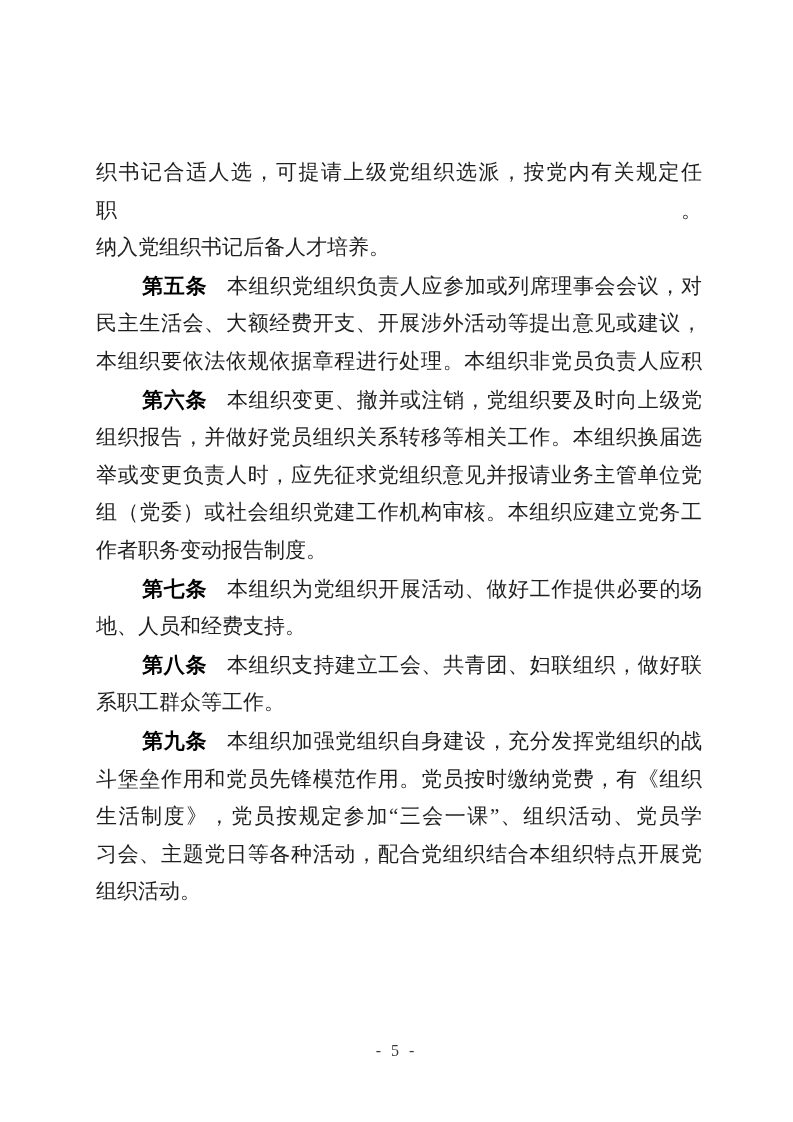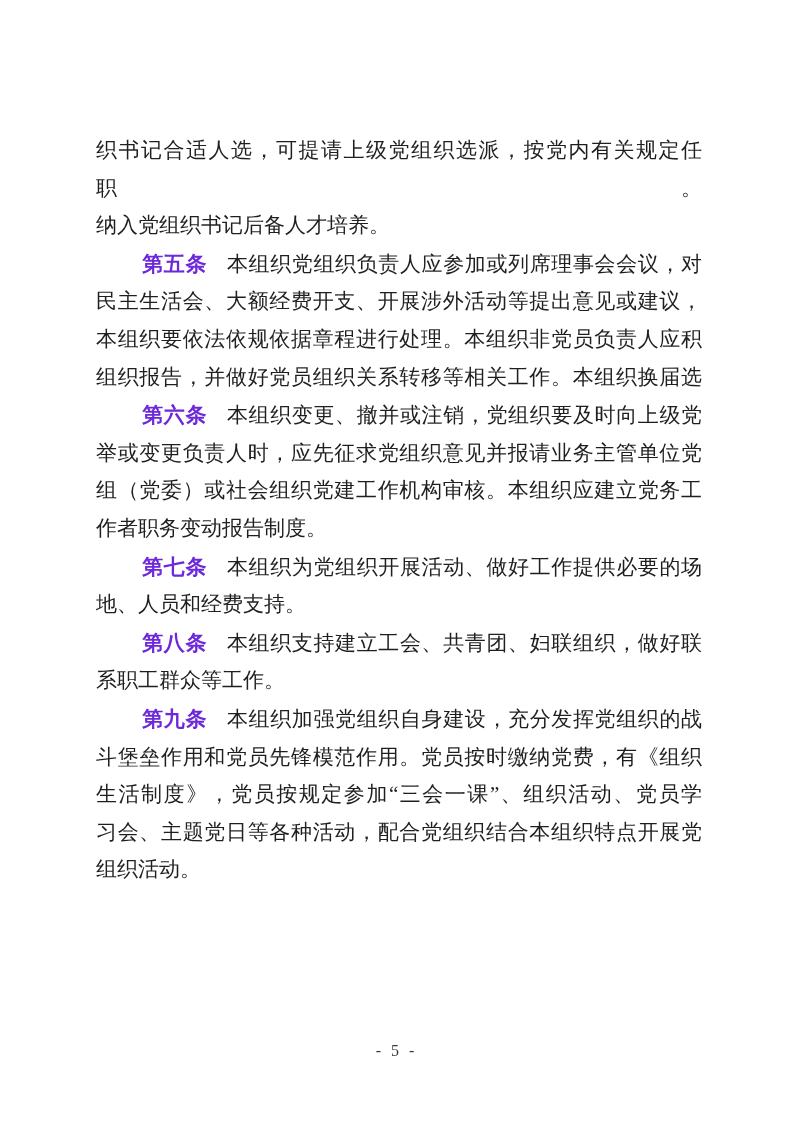--- a/index.html
+++ b/index.html
@@ -11,41 +11,41 @@
     position: relative;
     width: 793px;
     height: 1122px;
     background: #ffffff;
     overflow: hidden;
     font-family: "Liberation Serif", "DejaVu Serif", serif;
   }
   .body-text {
     position: absolute;
     left: 96px;
-    top: 132px;
+    top: 154px;
     width: 606px;
     font-size: 21px;
     line-height: 37.6px;
     color: #1f1f1f;
     letter-spacing: 0;
   }
   .para { margin: 0; }
   .line {
     text-align: justify;
     text-justify: inter-character;
   }
   .line.fill {
     text-align-last: justify;
   }
   .line.indent {
     text-indent: 2.2em;
   }
   .term {
     font-weight: bold;
-    color: #6d28d9;
+    color: #000000;
     font-family: "Liberation Sans", "DejaVu Sans", sans-serif;
     margin-right: 0.95em;
   }
   .footer {
     position: absolute;
     left: 0;
     right: 0;
     top: 1040px;
     text-align: center;
     font-size: 16px;
@@ -63,22 +63,22 @@
       <div class="para">
         <div class="line fill"><span>织书记合适人选，可提请上级党组织选派，按党内有关规定任职。</span></div>
         <div class="line"><span>纳入党组织书记后备人才培养。</span></div>
       </div>
       <div class="para">
         <div class="line fill indent"><span class="term">第五条</span><span>本组织党组织负责人应参加或列席理事会会议，对</span></div>
         <div class="line fill"><span>民主生活会、大额经费开支、开展涉外活动等提出意见或建议，</span></div>
         <div class="line fill"><span>本组织要依法依规依据章程进行处理。本组织非党员负责人应积</span></div>
       </div>
       <div class="para">
+        <div class="line fill indent"><span class="term">第六条</span><span>本组织变更、撤并或注销，党组织要及时向上级党</span></div>
         <div class="line fill"><span>组织报告，并做好党员组织关系转移等相关工作。本组织换届选</span></div>
-        <div class="line fill indent"><span class="term">第六条</span><span>本组织变更、撤并或注销，党组织要及时向上级党</span></div>
         <div class="line fill"><span>举或变更负责人时，应先征求党组织意见并报请业务主管单位党</span></div>
         <div class="line fill"><span>组（党委）或社会组织党建工作机构审核。本组织应建立党务工</span></div>
         <div class="line"><span>作者职务变动报告制度。</span></div>
       </div>
       <div class="para">
         <div class="line fill indent"><span class="term">第七条</span><span>本组织为党组织开展活动、做好工作提供必要的场</span></div>
         <div class="line"><span>地、人员和经费支持。</span></div>
       </div>
       <div class="para">
         <div class="line fill indent"><span class="term">第八条</span><span>本组织支持建立工会、共青团、妇联组织，做好联</span></div>

